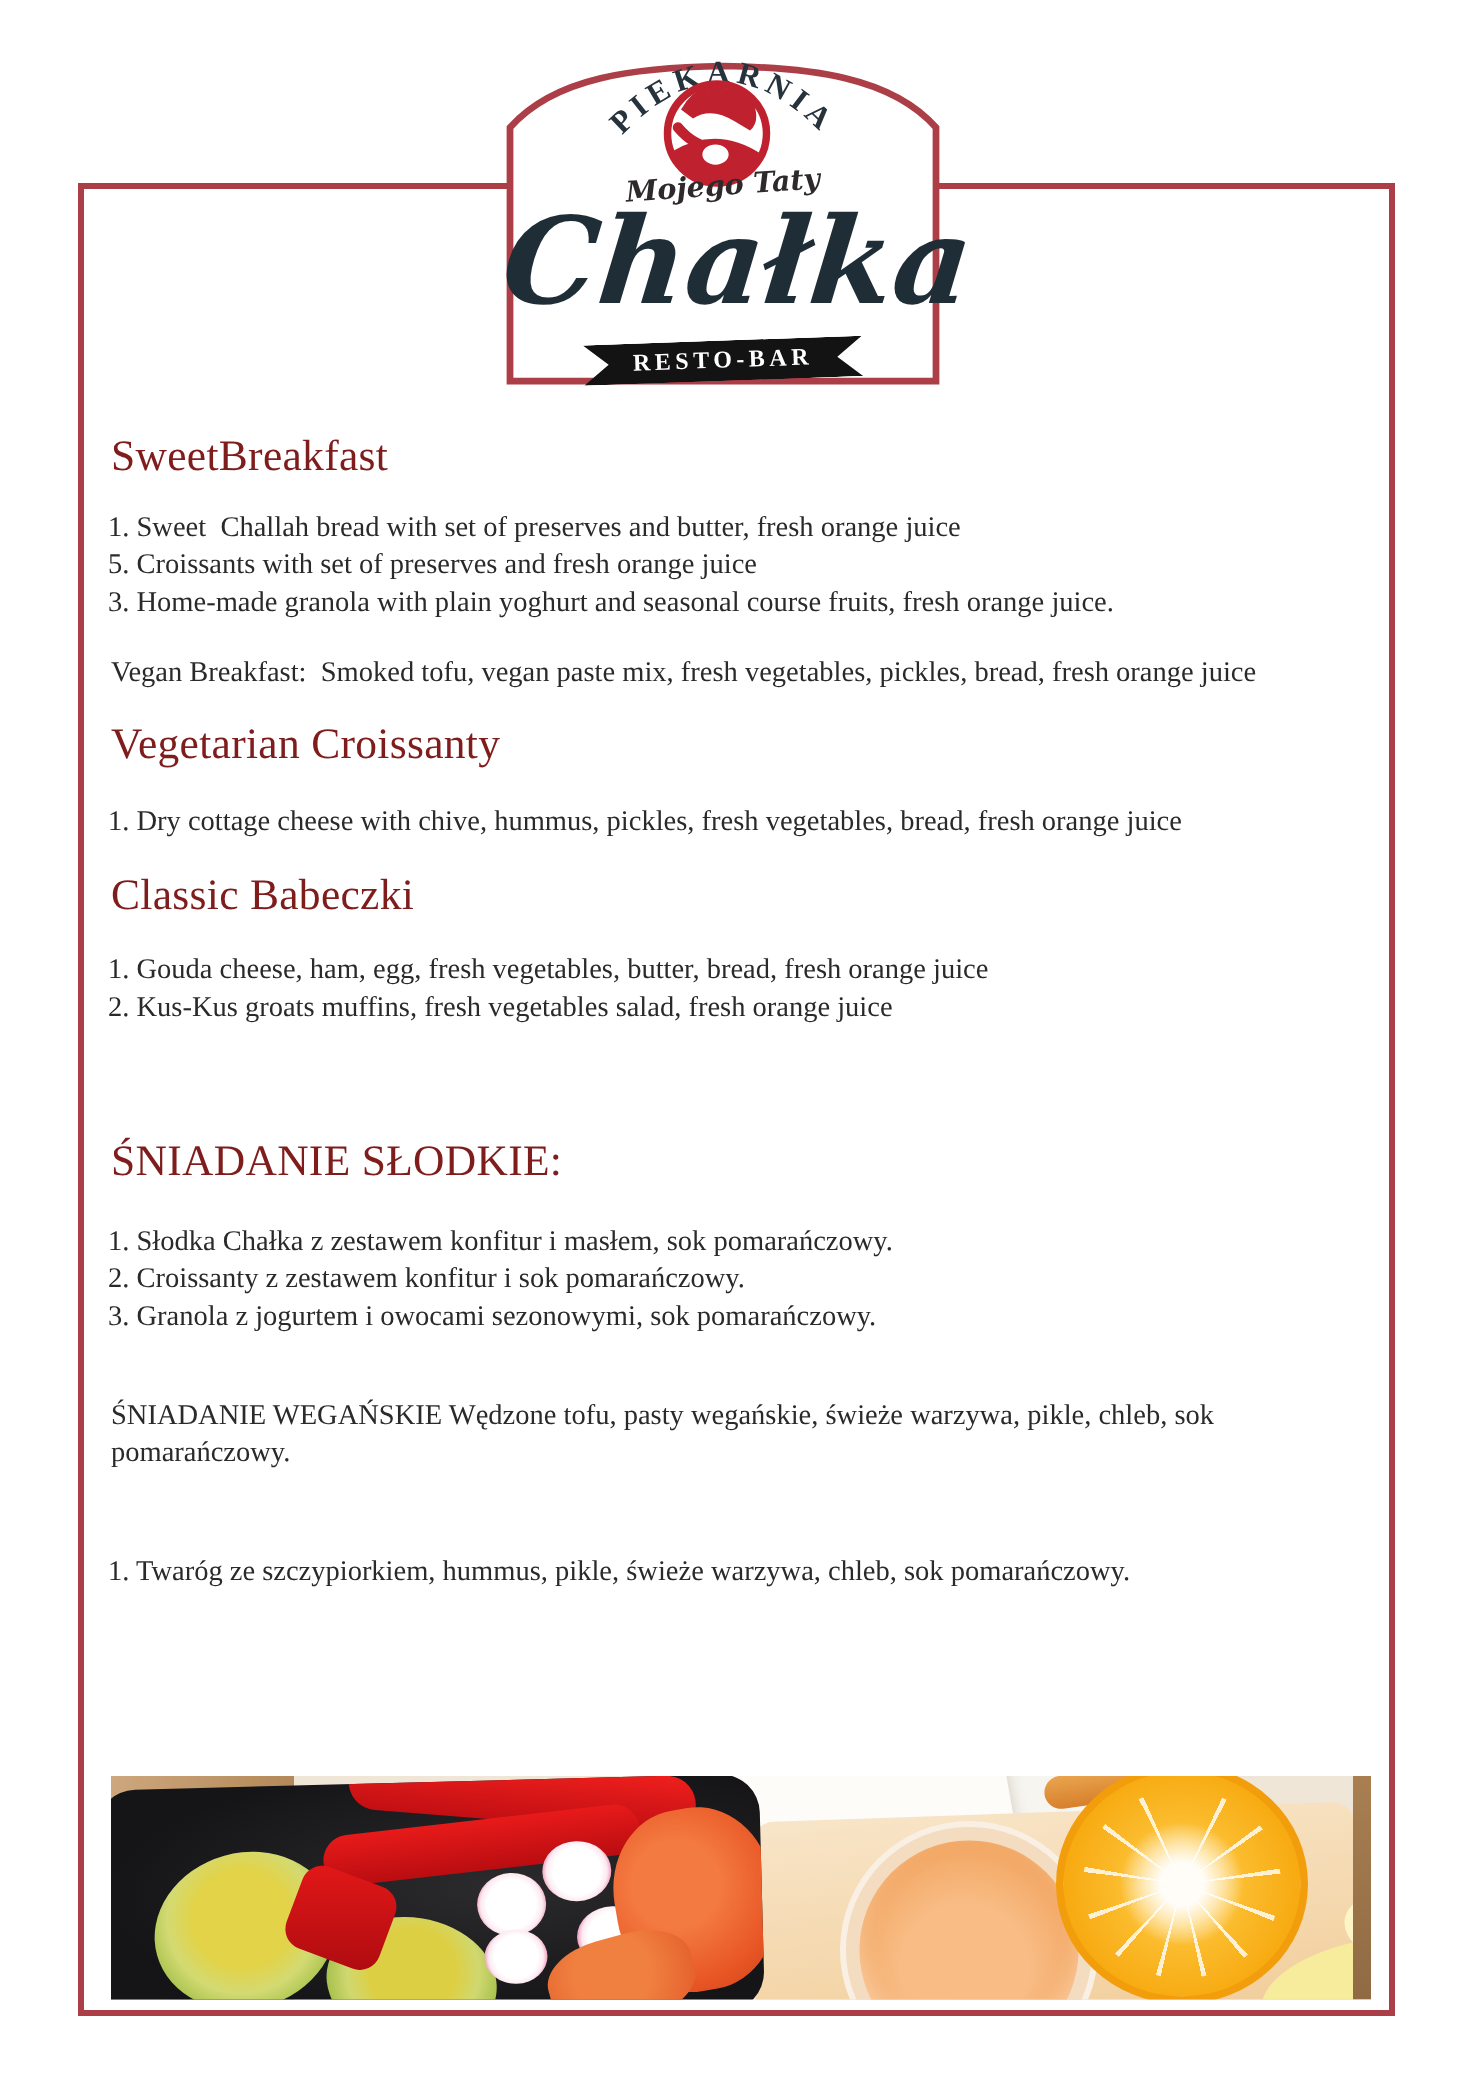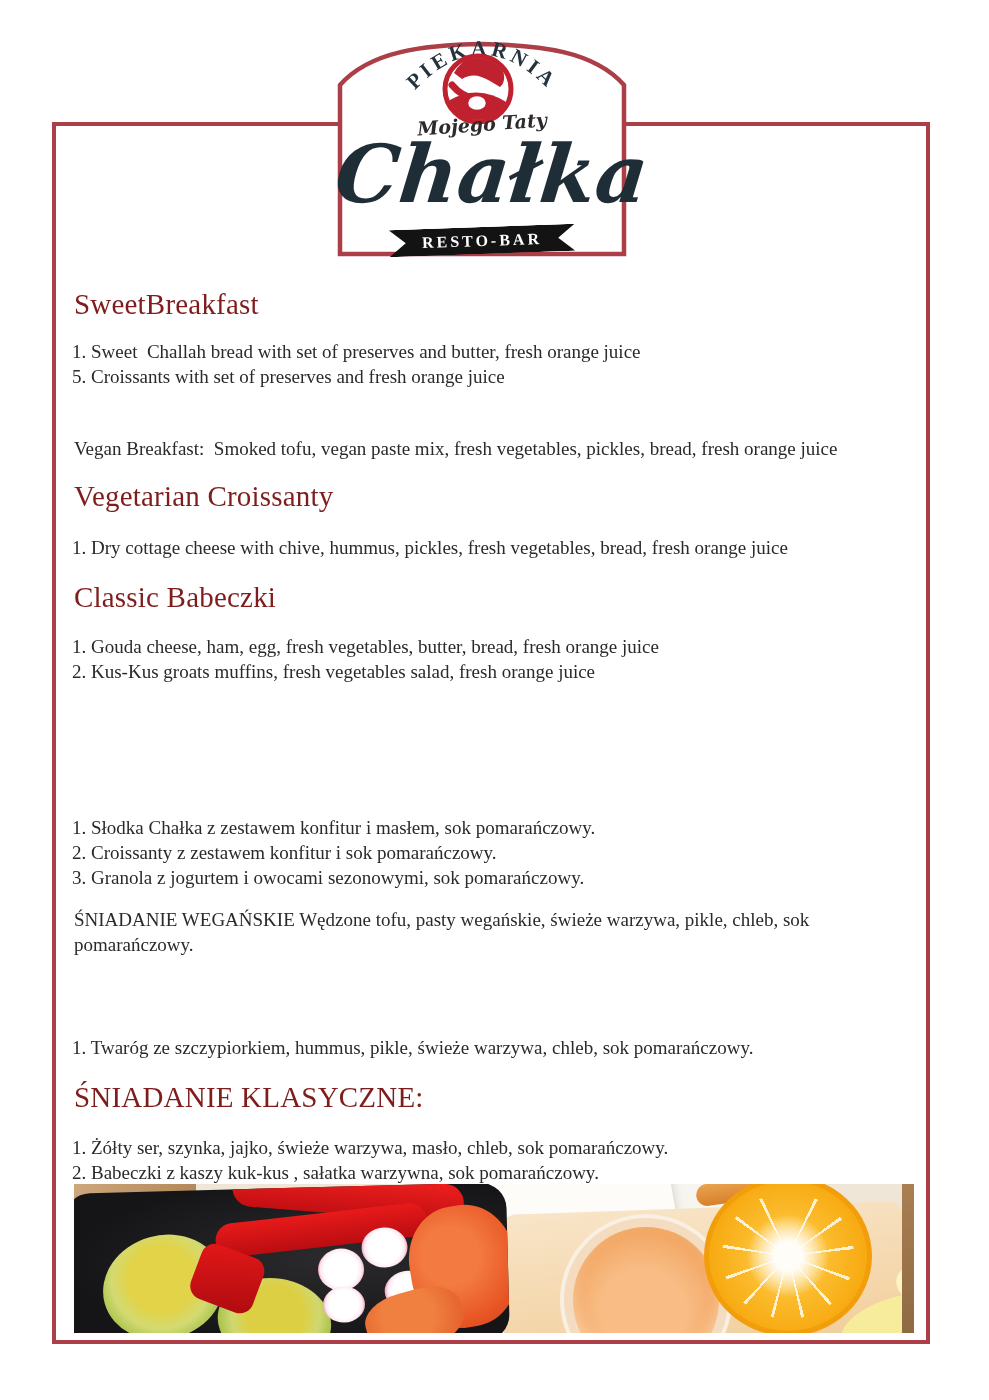--- a/index.html
+++ b/index.html
@@ -38,21 +38,21 @@
     font-size:16px; letter-spacing:3px;
   }
   
   .heading {
     position:absolute; left:74px; z-index:2;
     font-size:29px; color:#7f1d1d; letter-spacing:0.2px; white-space:pre;
   }
   .items { position:absolute; left:72px; z-index:2; }
   .items div { font-size:19px; line-height:25px; white-space:pre; color:#2a2a2a; }
   .note { position:absolute; left:74px; z-index:2; font-size:19px; line-height:24.5px; white-space:pre; color:#2a2a2a; }
-  .note.wrap { white-space:pre-wrap; width:812px; }
+  .note.wrap { white-space:pre-wrap; width:812px;margin-top:24px; }
   
   .photo {
     position:absolute; left:74px; top:1184px; width:840px; height:149px;
     z-index:2; overflow:hidden; background:#efe6d8;
   }
   .photo > div { position:absolute; }
   .ph-white-top { left:404px; top:0; width:330px; height:34px; background:#f7f5f0; }
   .ph-napkin { left:404px; top:-24px; width:196px; height:100px; background:#fdfcf9;
     transform:rotate(-10deg); box-shadow:0 6px 10px rgba(160,150,130,.45); }
   .ph-peach-tray { left:428px; top:24px; width:404px; height:140px; border-radius:16px;
@@ -135,50 +135,47 @@
     <div class="brand">Chałka</div>
     <div class="banner">
       <span>RESTO-BAR</span>
     </div>
   </div>
 
   <div class="heading" style="top:288px">SweetBreakfast</div>
   <div class="items" style="top:339px">
     <div>1. Sweet  Challah bread with set of preserves and butter, fresh orange juice</div>
     <div>5. Croissants with set of preserves and fresh orange juice</div>
+    <div>3. Home-made granola with plain yoghurt and seasonal course fruits, fresh orange juice.</div>
   </div>
   <div class="note" style="top:437px">Vegan Breakfast:  Smoked tofu, vegan paste mix, fresh vegetables, pickles, bread, fresh orange juice</div>
 
   <div class="heading" style="top:480px">Vegetarian Croissanty</div>
   <div class="items" style="top:535px">
     <div>1. Dry cottage cheese with chive, hummus, pickles, fresh vegetables, bread, fresh orange juice</div>
   </div>
 
   <div class="heading" style="top:581px">Classic Babeczki</div>
   <div class="items" style="top:634px">
     <div>1. Gouda cheese, ham, egg, fresh vegetables, butter, bread, fresh orange juice</div>
     <div>2. Kus-Kus groats muffins, fresh vegetables salad, fresh orange juice</div>
   </div>
 
+  <div class="heading" style="top:758px">ŚNIADANIE SŁODKIE:</div>
   <div class="items" style="top:815px">
     <div>1. Słodka Chałka z zestawem konfitur i masłem, sok pomarańczowy.</div>
     <div>2. Croissanty z zestawem konfitur i sok pomarańczowy.</div>
     <div>3. Granola z jogurtem i owocami sezonowymi, sok pomarańczowy.</div>
   </div>
   <div class="note wrap" style="top:908px">ŚNIADANIE WEGAŃSKIE Wędzone tofu, pasty wegańskie, świeże warzywa, pikle, chleb, sok pomarańczowy.</div>
 
   <div class="items" style="top:1035px">
     <div>1. Twaróg ze szczypiorkiem, hummus, pikle, świeże warzywa, chleb, sok pomarańczowy.</div>
   </div>
 
-  <div class="heading" style="top:1081px">ŚNIADANIE KLASYCZNE:</div>
-  <div class="items" style="top:1135px">
-    <div>1. Żółty ser, szynka, jajko, świeże warzywa, masło, chleb, sok pomarańczowy.</div>
-    <div>2. Babeczki z kaszy kuk-kus , sałatka warzywna, sok pomarańczowy.</div>
-  </div>
 
   <div class="photo">
     <div class="ph-white-top"></div>
     <div class="ph-napkin"></div>
     <div class="ph-peach-tray"></div>
     <div class="ph-croissant"></div>
     <div class="ph-juice">
       <div class="ph-juice-liquid"></div>
     </div>
     <div class="ph-orange"></div>

